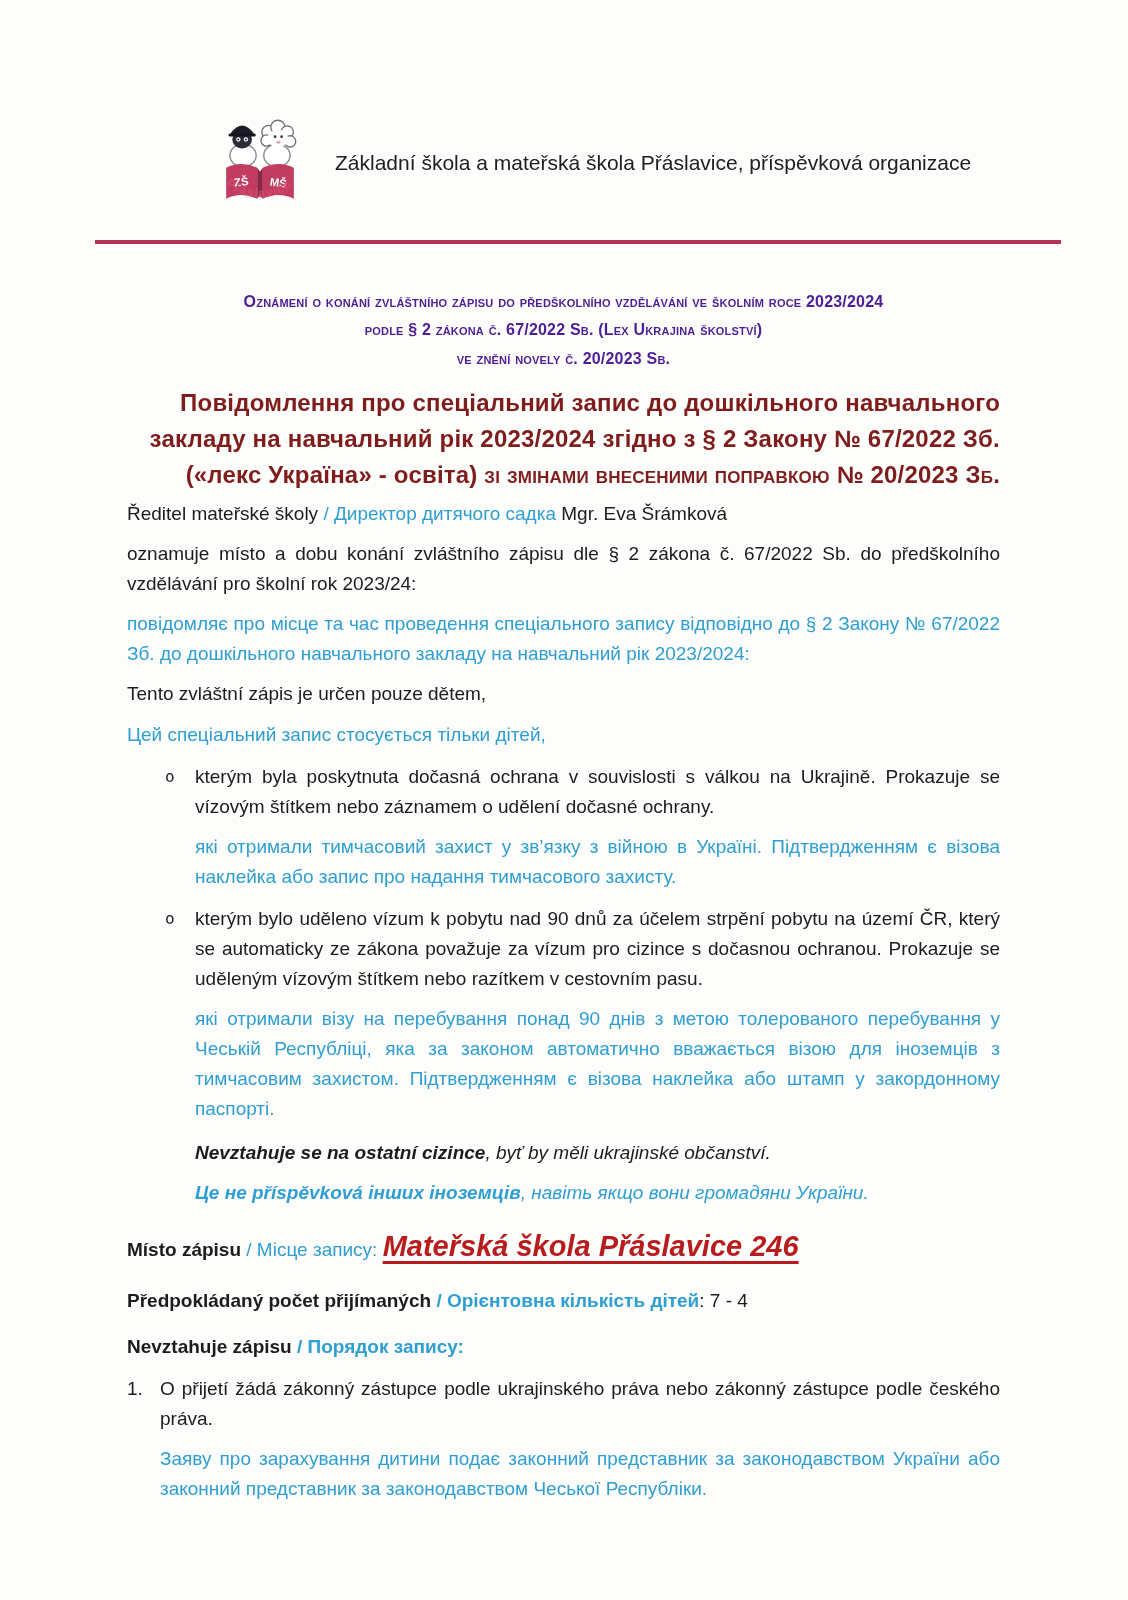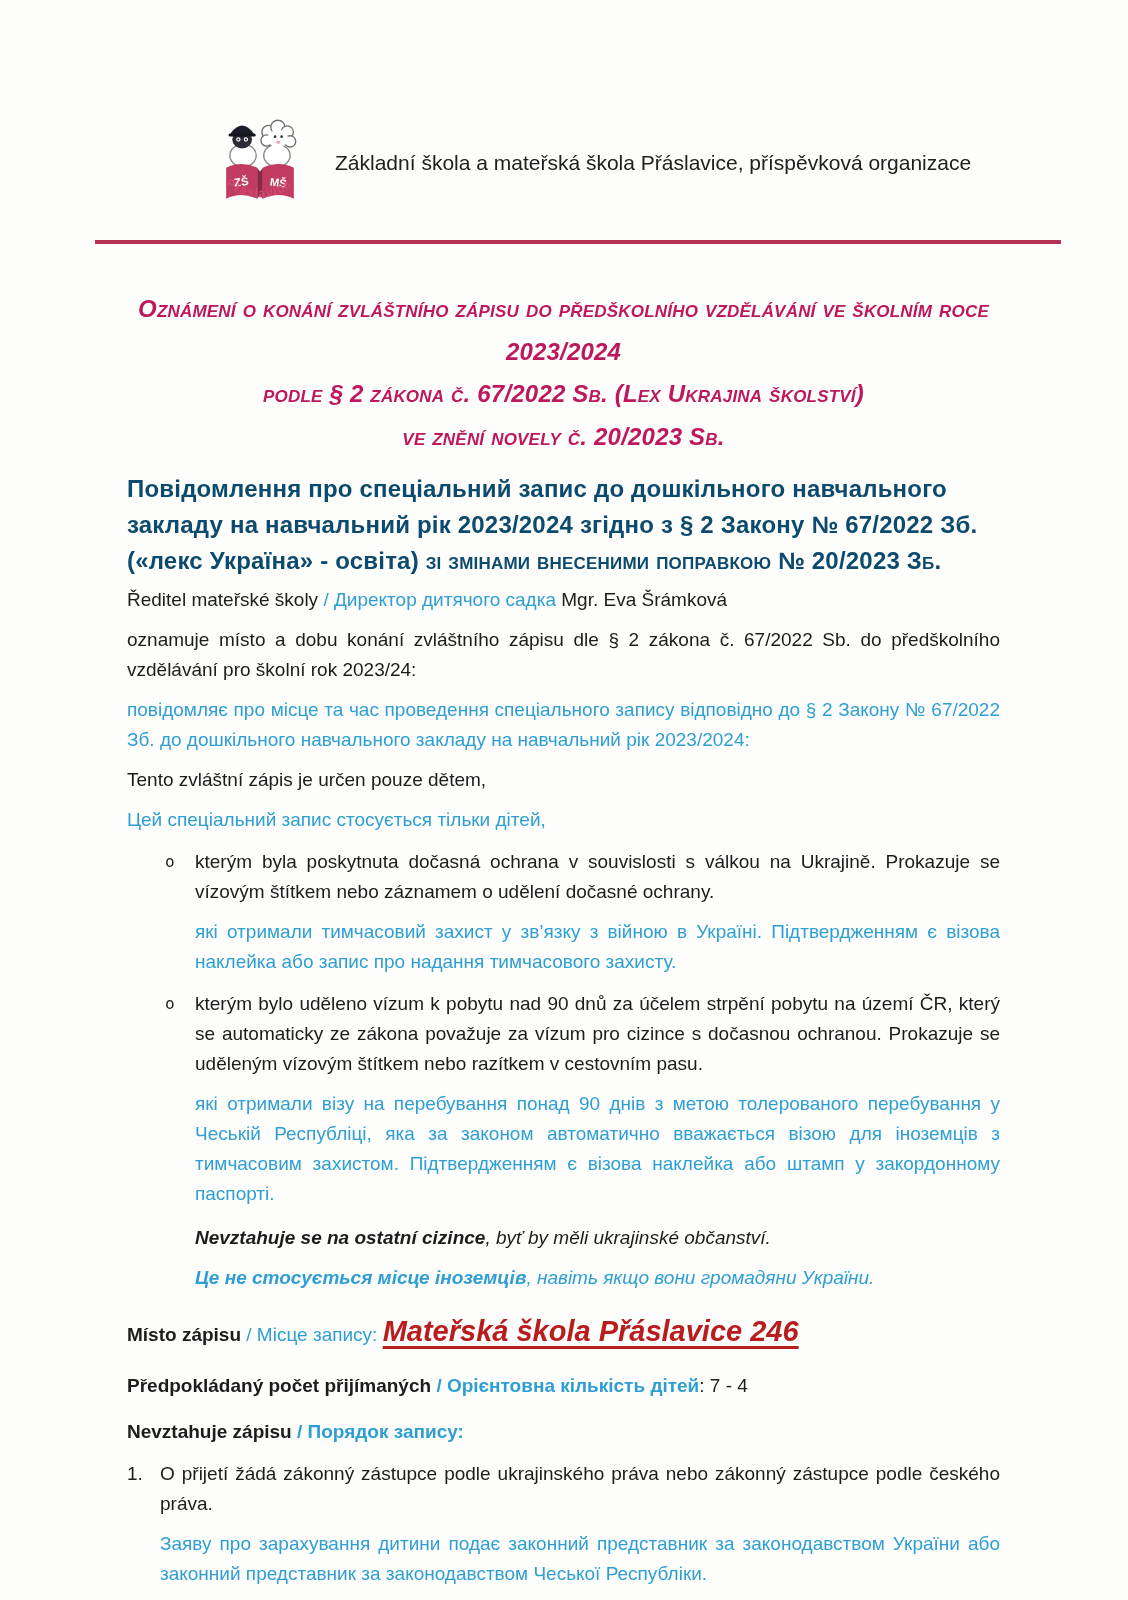--- a/index.html
+++ b/index.html
@@ -20,32 +20,31 @@
   .org-name { margin-left:28px; font-size:21px; color:#202020; }
   .rule {
     position:relative; left:-32px;
     width:966px; height:4px;
     background:#b63358;
     margin-top:26px;
   }
   .notice-cs {
     margin-top:44px;
     text-align:center;
-    color:#be185d;
+    color:#4c1d95;
     font-weight:700;
     font-variant:small-caps;
-    font-size:24px;
+    font-size:16px;
     line-height:1.78;
     letter-spacing:0.2px;
-    font-style:italic;
   }
   .uk-title {
     margin:12px 0 0 0;
-    text-align:left;
-    color:#0c4a6e;
+    text-align:right;
+    color:#7f1d1d;
     font-weight:700;
     font-size:24px;
     line-height:1.5;
     letter-spacing:0.2px;
   }
   .sc { font-variant:small-caps; }
   p { margin:10px 0 0 0; }
   .just { text-align:justify; }
   .blue { color:#2f9fd3; }
   .b { font-weight:700; }
@@ -140,21 +139,21 @@
   <p class="indent just blue">які отримали тимчасовий захист у зв’язку з війною в Україні. Підтвердженням є візова наклейка або запис про надання тимчасового захисту.</p>
 
   <div class="bullet">
     <span class="marker">o</span>
     <div class="btext just">kterým bylo uděleno vízum k pobytu nad 90 dnů za účelem strpění pobytu na území ČR, který se automaticky ze zákona považuje za vízum pro cizince s dočasnou ochranou. Prokazuje se uděleným vízovým štítkem nebo razítkem v cestovním pasu.</div>
   </div>
   <p class="indent just blue">які отримали візу на перебування понад 90 днів з метою толерованого перебування у Чеській Республіці, яка за законом автоматично вважається візою для іноземців з тимчасовим захистом. Підтвердженням є візова наклейка або штамп у закордонному паспорті.</p>
 
   <p class="indent exc"><span class="b">Nevztahuje se na ostatní cizince</span><span>, byť by měli ukrajinské občanství.</span></p>
 
-  <p class="indent exc blue"><span class="b">Це не стосується місце іноземців</span><span>, навіть якщо вони громадяни України.</span></p>
+  <p class="indent exc blue"><span class="b">Це не příspěvková інших іноземців</span><span>, навіть якщо вони громадяни України.</span></p>
 
 
   <p class="field"><span class="b">Místo zápisu </span><span class="blue">/ Місце запису: </span><span class="value-place">Mateřská škola Přáslavice 246</span></p>
 
   <p class="field"><span class="b">Předpokládaný počet přijímaných </span><span class="blue b">/ Орієнтовна кількість дітей</span><span>: 7 - 4</span></p>
 
   <p class="field"><span class="b">Nevztahuje zápisu </span><span class="blue b">/ Порядок запису:</span></p>
 
   <div class="step">
     <span class="step-num">1.</span>

